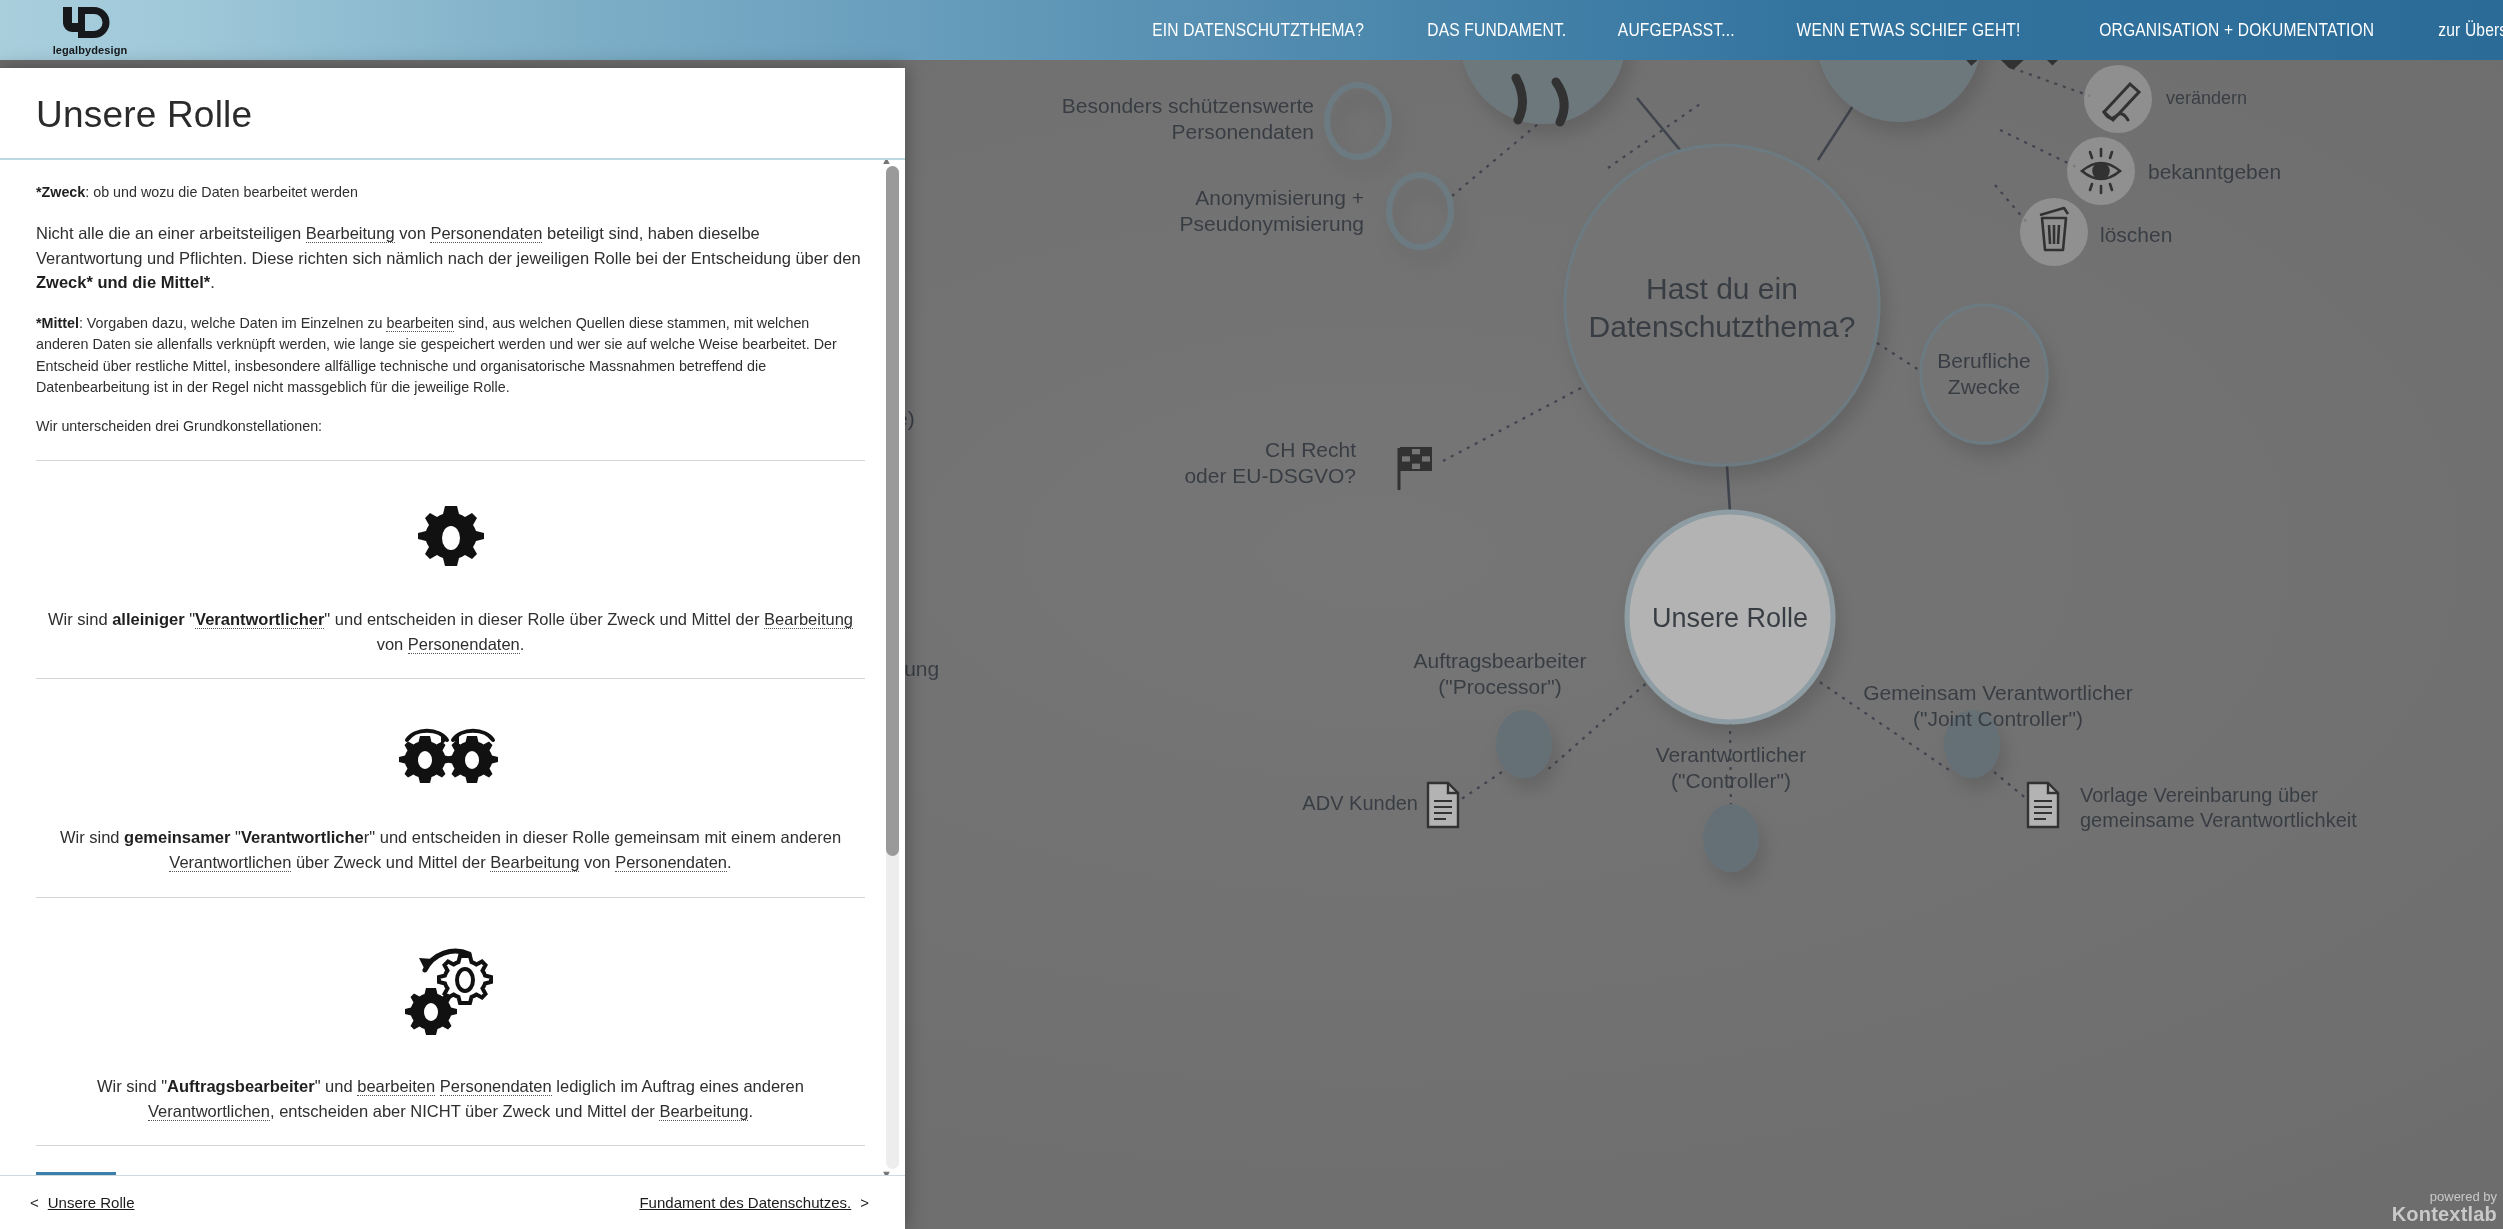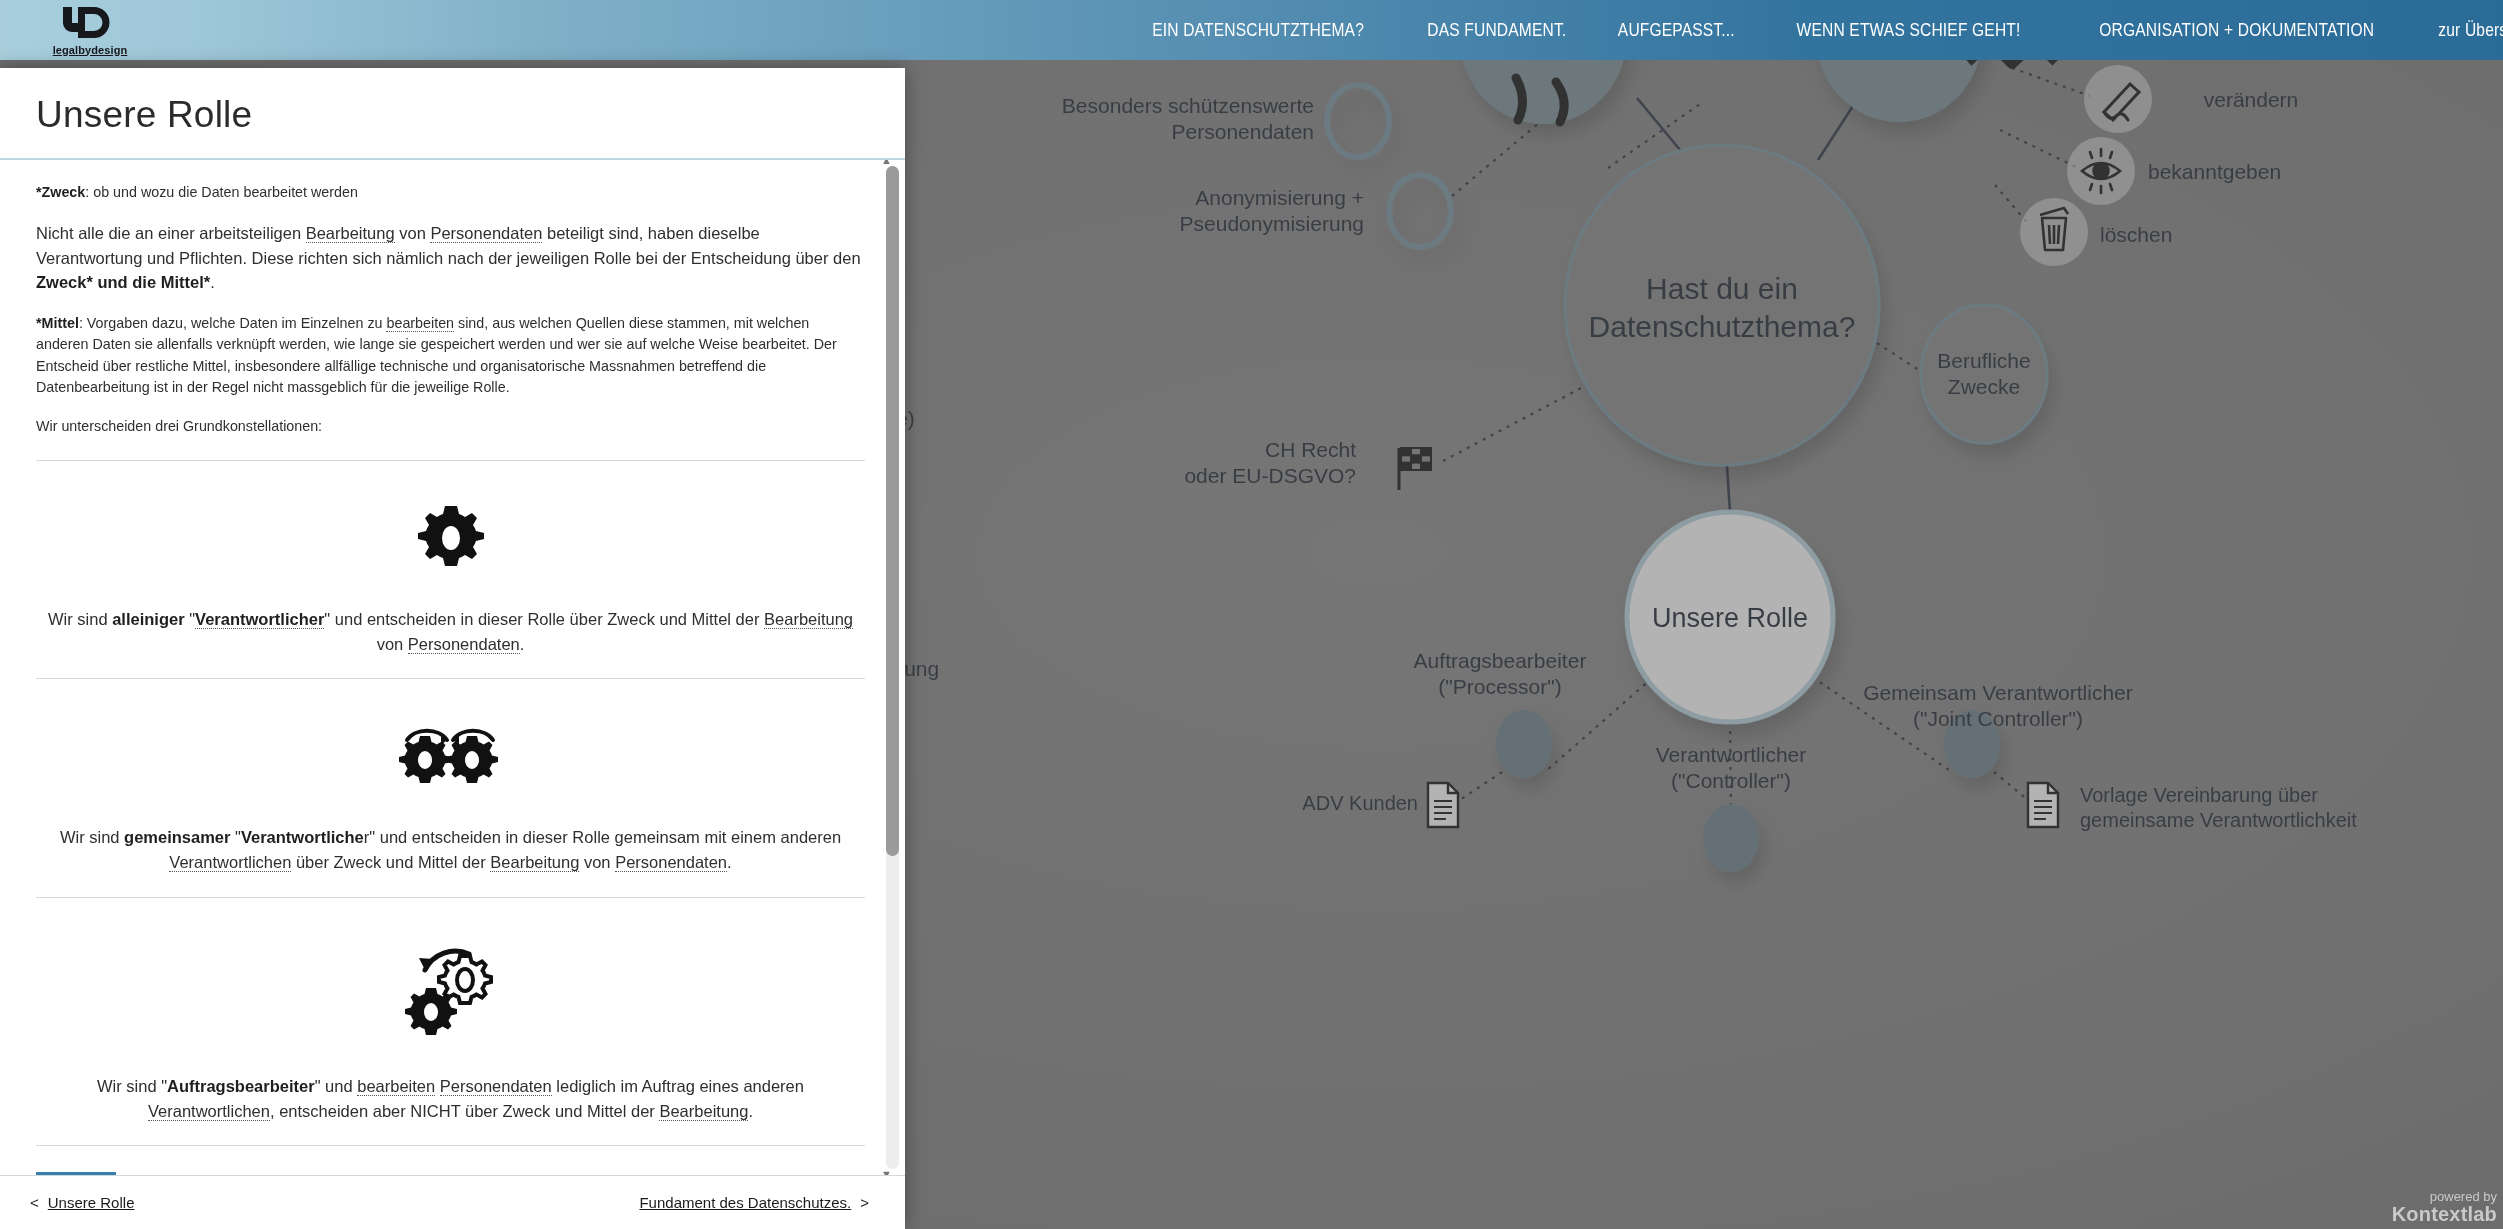--- a/index.html
+++ b/index.html
@@ -67,21 +67,20 @@
     padding-left: 10px;
     flex: 0 0 auto;
   }
   #brand svg { display: block; }
   #brand .brandword {
     font-size: 11px;
     font-weight: bold;
     color: #16181c;
     letter-spacing: .1px;
     margin-top: 1px;
-    text-decoration: underline;
   }
 
   #nav {
     display: flex;
     align-items: center;
     gap: 24px;
     margin-left: auto;
     padding-right: 0;
     height: 60px;
     overflow: hidden;
@@ -387,21 +386,21 @@
 ("Controller")</div>
 
     <div class="node-label" style="left:1828px; top:680px; width:340px; font-size:21px;">Gemeinsam Verantwortlicher
 ("Joint Controller")</div>
 
     <div class="node-label" style="left:1248px; top:791px; width:170px; font-size:20px; text-align:right;">ADV Kunden</div>
 
     <div class="node-label" style="left:2080px; top:783px; width:330px; font-size:20px; text-align:left;">Vorlage Vereinbarung über
 gemeinsame Verantwortlichkeit</div>
 
-    <div class="node-label" style="left:2166px; top:87px; width:170px; font-size:21px; text-align:center;">verändern</div>
+    <div class="node-label" style="left:2166px; top:87px; width:170px; font-size:18px; text-align:left;">verändern</div>
     <div class="node-label" style="left:2148px; top:159px; width:210px; font-size:21px; text-align:left;">bekanntgeben</div>
     <div class="node-label" style="left:2100px; top:222px; width:150px; font-size:21px; text-align:left;">löschen</div>
 
     <div class="node-label" style="left:896px; top:406px; width:40px; font-size:21px; text-align:left;">e)</div>
     <div class="node-label" style="left:882px; top:656px; width:90px; font-size:21px; text-align:left;">chung</div>
 
     <div class="dim-overlay"></div>
   </div>
 
   <div id="topbar">

